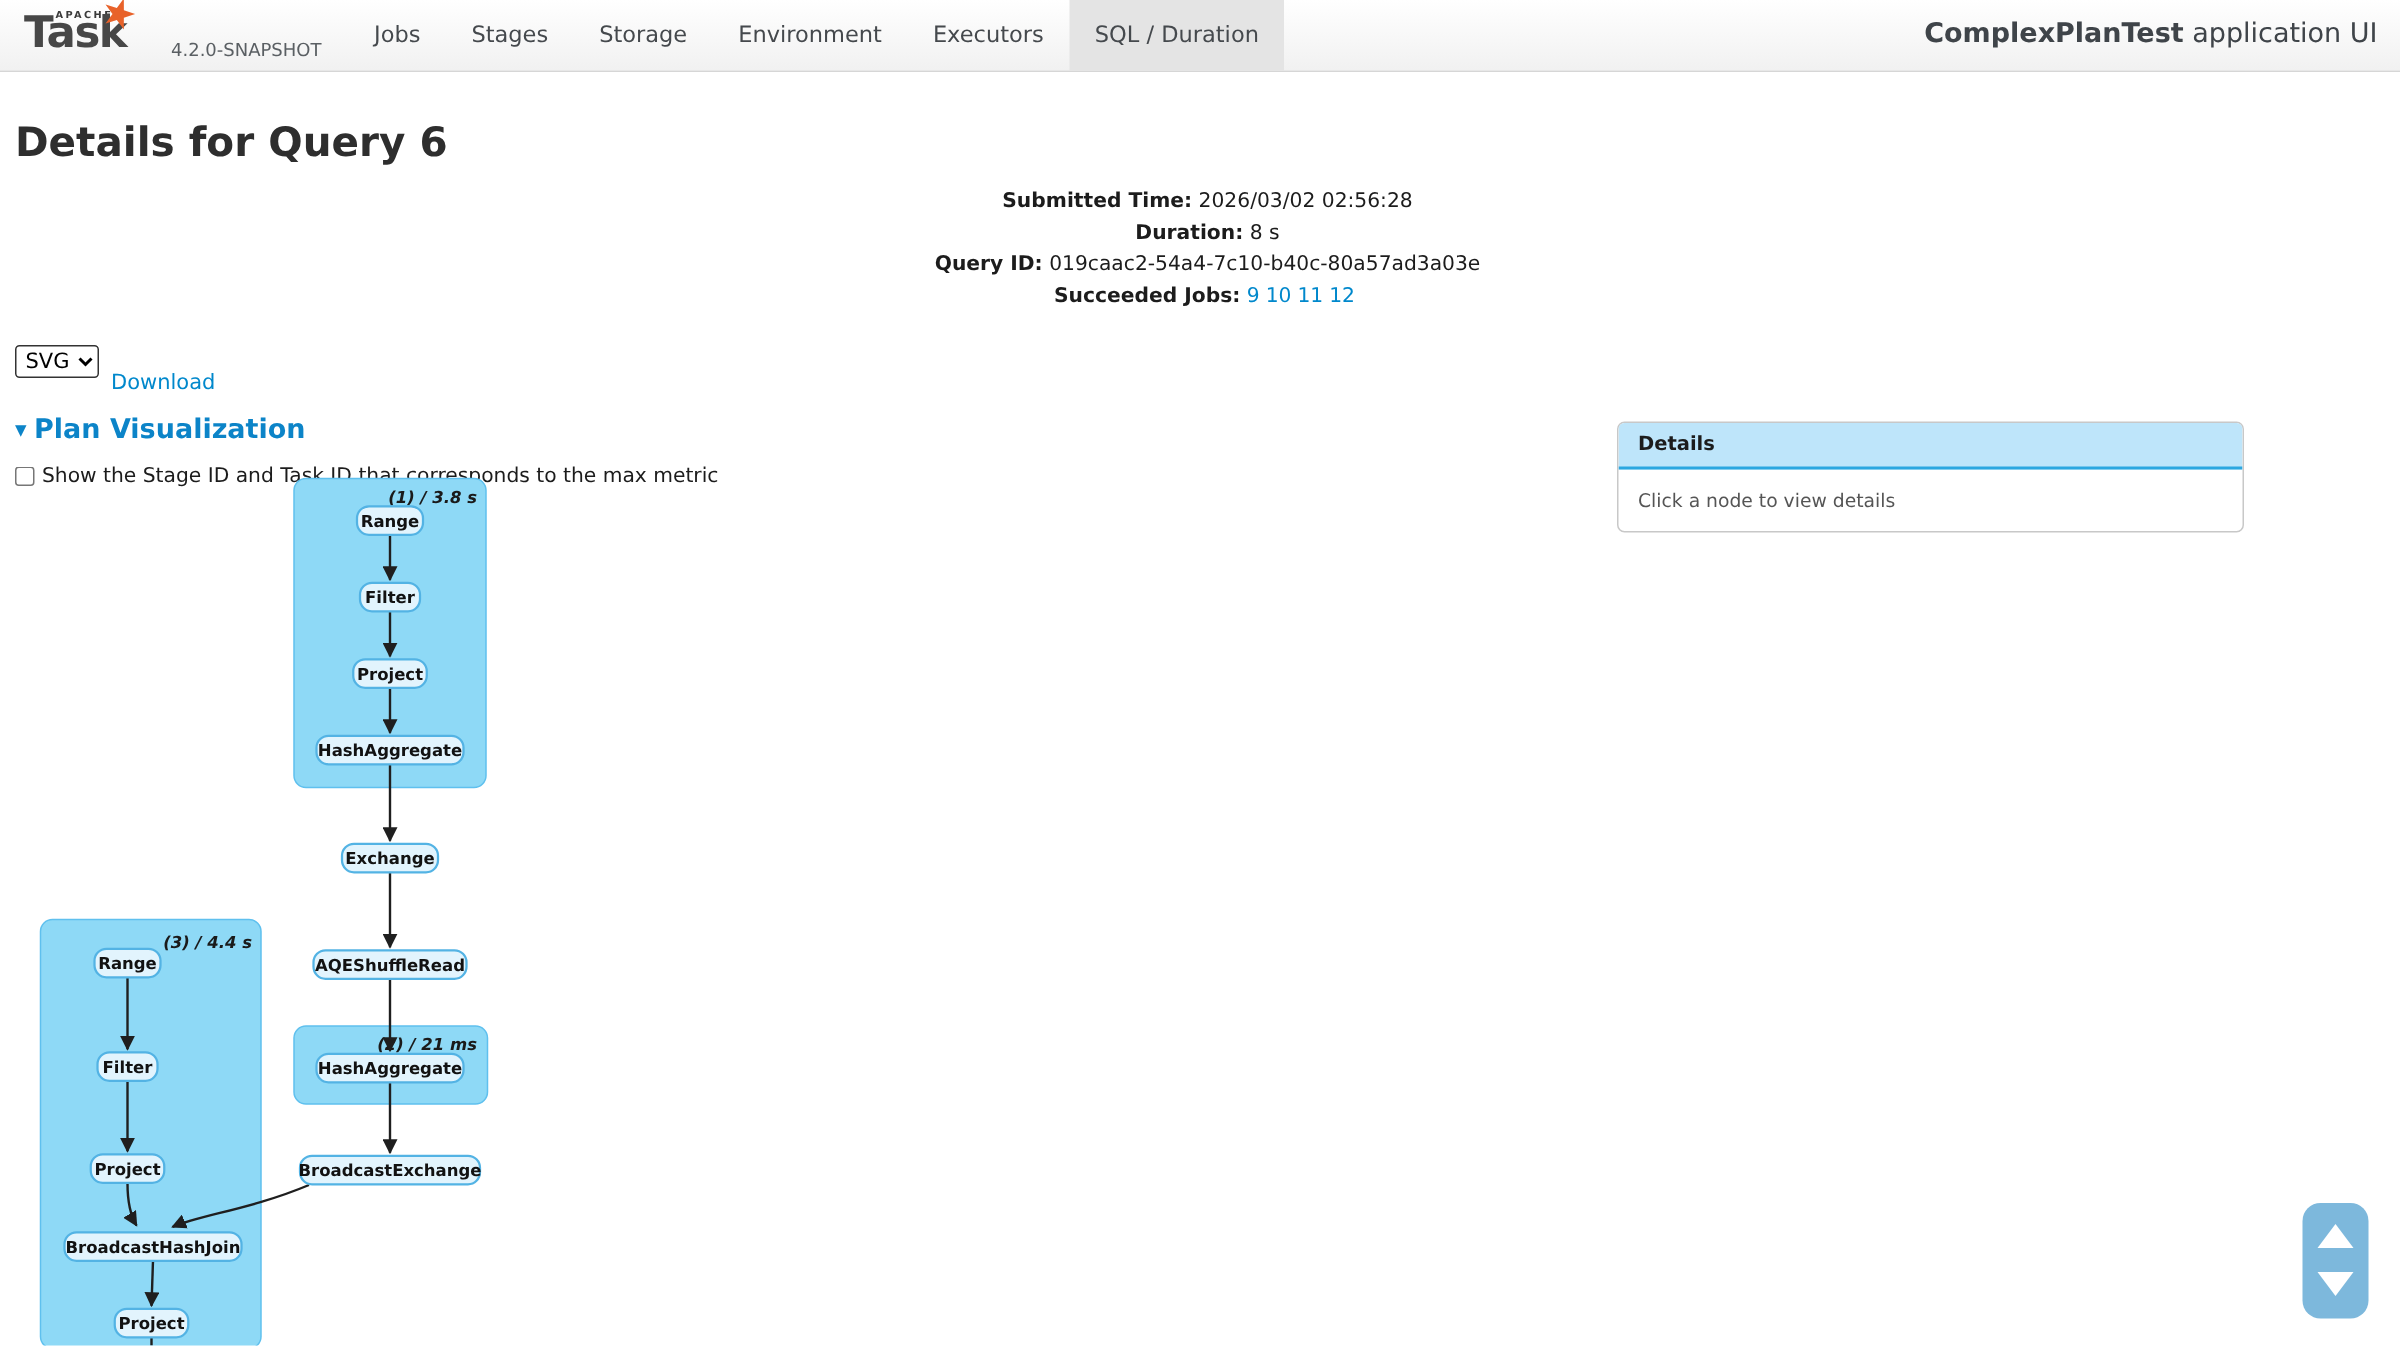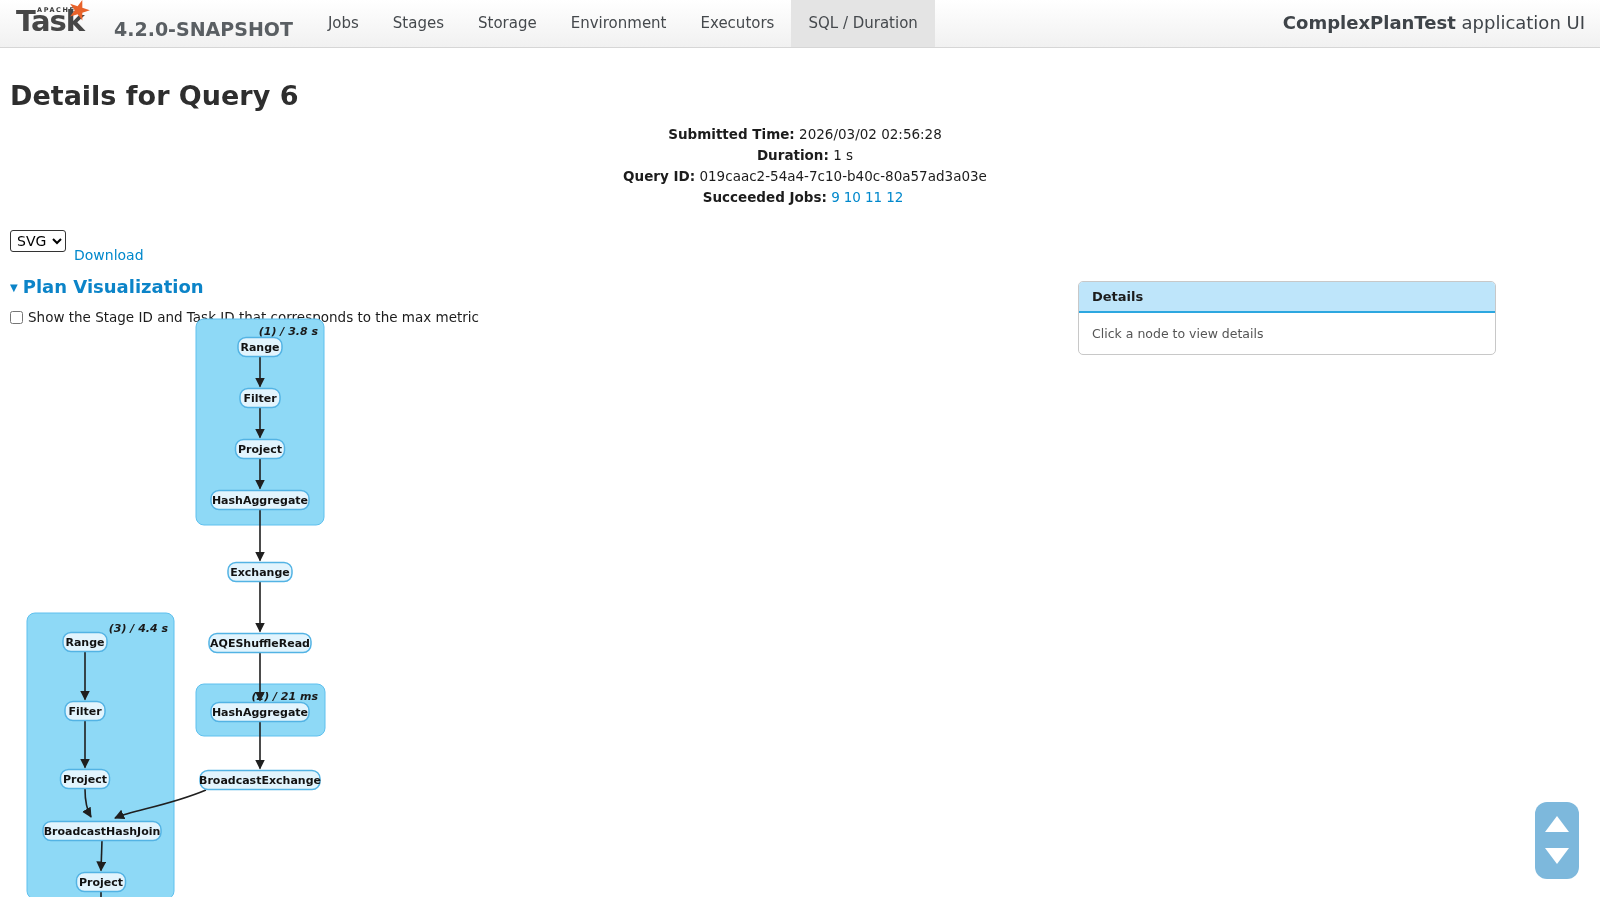--- a/index.html
+++ b/index.html
@@ -29,21 +29,21 @@
     position: absolute; left: 27px; top: 7px;
     font-size: 6.5px; font-weight: bold; letter-spacing: 1.6px; color: #3a3a3a;
   }
   .spark-star {
     position: absolute; left: 57px; top: -3px;
     font-size: 27px; line-height: 1; color: var(--star-orange);
     transform: rotate(18deg);
   }
   .version {
     align-self: flex-end; padding-bottom: 7px; margin-left: 8px;
-    font-size: 19px; font-weight: bold; color: #5a5f63; white-space: nowrap;
+    font-size: 12px; font-weight: normal; color: #5a5f63; white-space: nowrap;
   }
   .nav-tabs { display: flex; margin-left: 18px; }
   .nav-tab { padding: 0 17px; line-height: 48px; font-size: 15px; color: #45494d; cursor: pointer; white-space: nowrap; }
   .nav-tab.active { background: #e4e4e4; }
   .app-title { margin-left: auto; padding-right: 15px; line-height: 48px; font-size: 18px; color: #3f4449; white-space: nowrap; }
   .app-name { font-weight: bold; }
   
   .content { padding-left: 10px; }
   .page-title { margin-top: 32px; margin-bottom: 13px; font-size: 27px; font-weight: bold; color: #2e2e2e; }
   .meta-line { font-size: 13.5px; line-height: 21px; color: #1c1c1c; text-align: center; }
@@ -108,21 +108,21 @@
   <div class="app-title"><span class="app-name">ComplexPlanTest</span><span> application UI</span></div>
 </div>
 
 <div class="content">
   <div class="page-title">Details for Query 6</div>
 
   <div class="meta-line"><span class="meta-label">Submitted Time:</span>
     <span>2026/03/02 02:56:28</span></div>
 
   <div class="meta-line"><span class="meta-label">Duration:</span>
-    <span>1 s</span></div>
+    <span>8 s</span></div>
 
   <div class="meta-line"><span class="meta-label">Query ID:</span>
     <span>019caac2-54a4-7c10-b40c-80a57ad3a03e</span></div>
 
   <div class="meta-line"><span class="meta-label">Succeeded Jobs:</span>
     <a class="job-link">9</a><a class="job-link">10</a><a class="job-link">11</a><a class="job-link">12</a></div>
 
   <div class="toolbar">
     <select class="format-select">
       <option>SVG</option>

